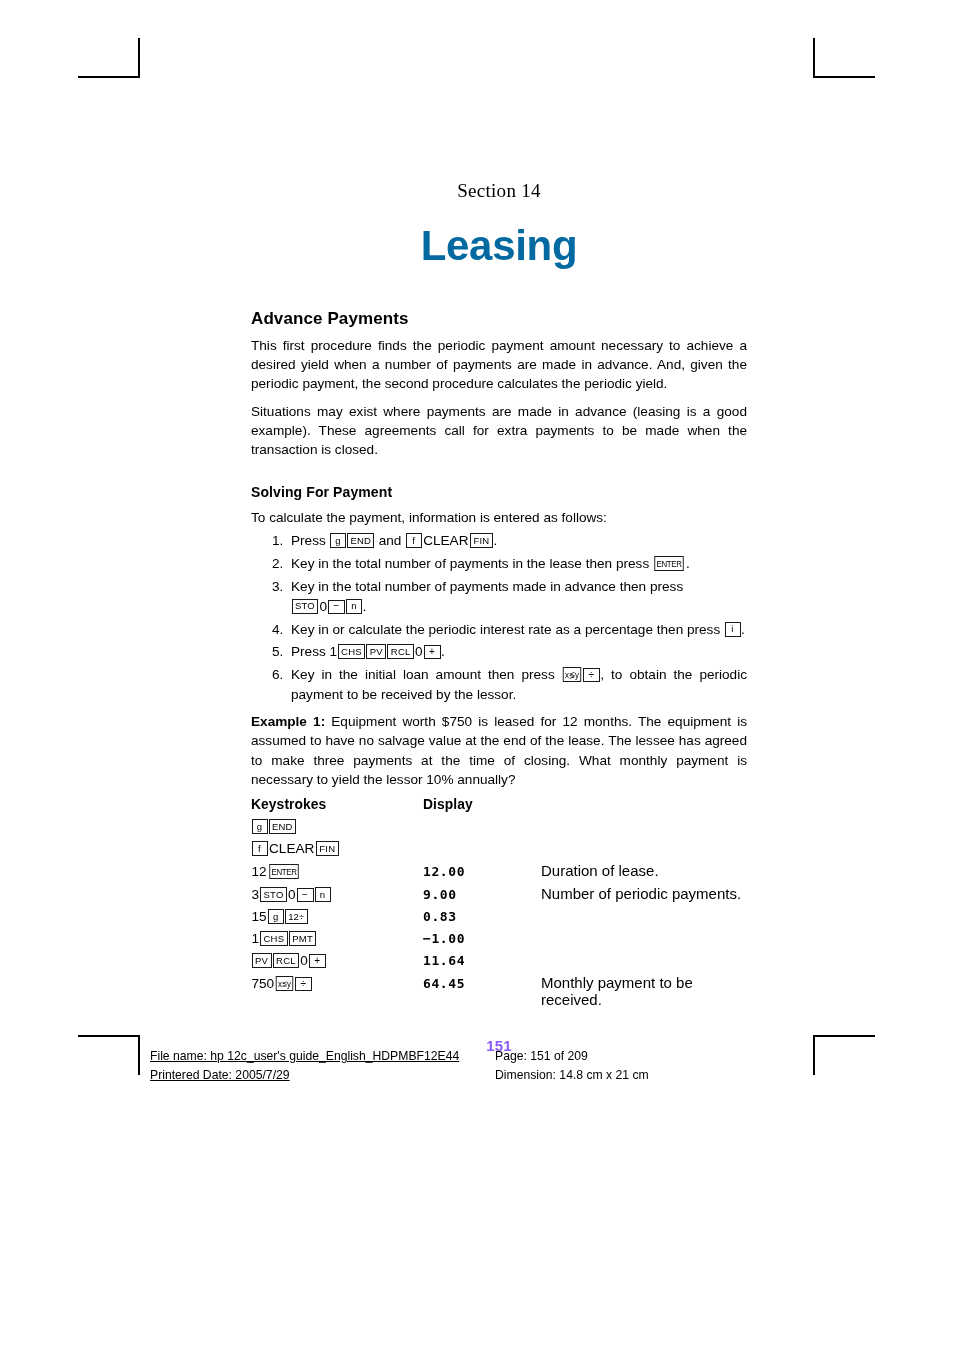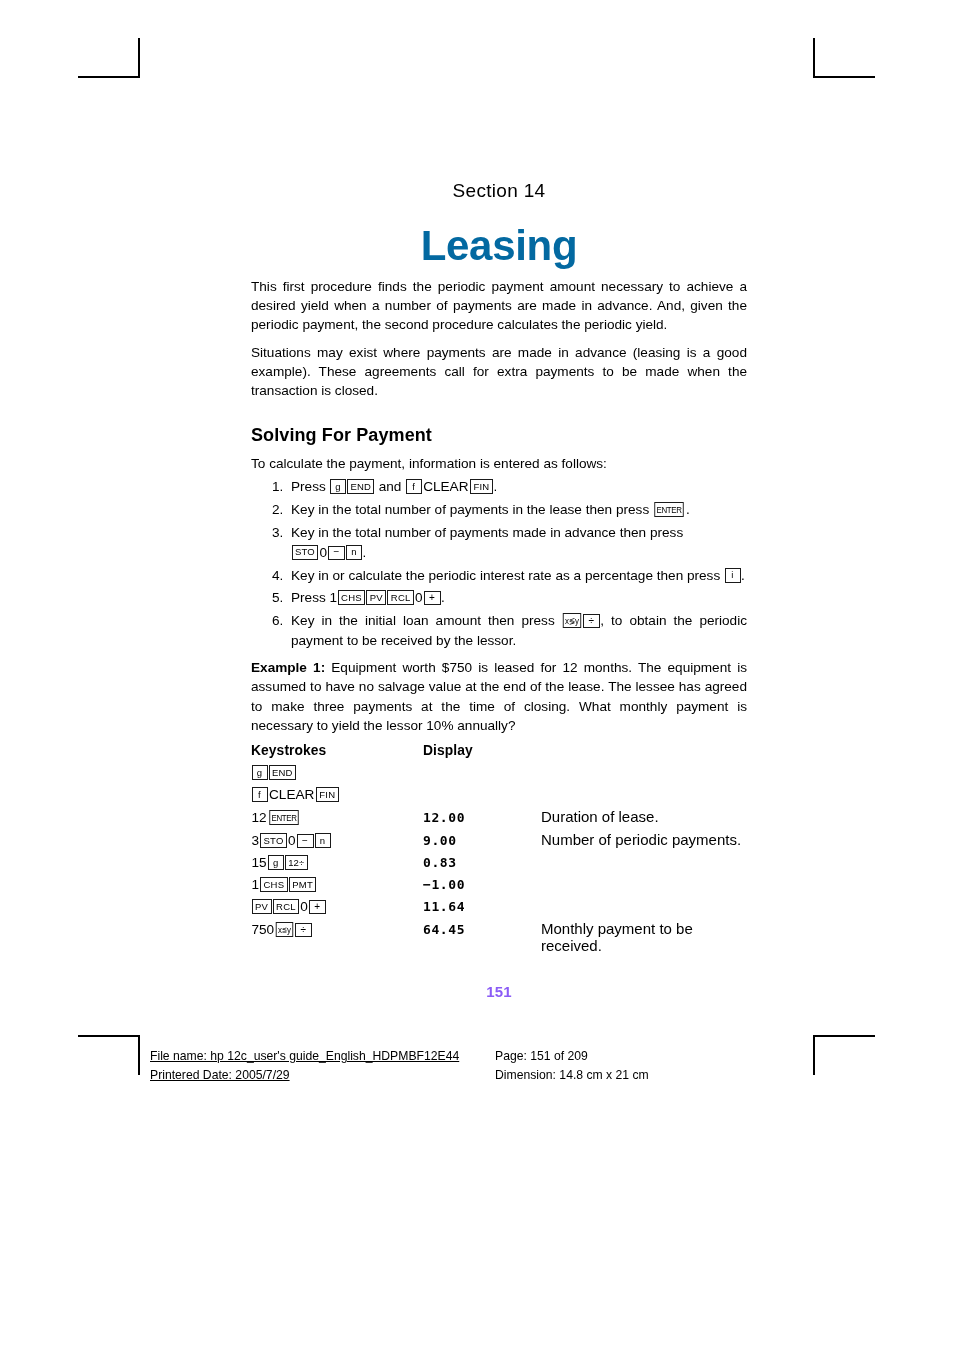--- a/index.html
+++ b/index.html
@@ -43,40 +43,41 @@
     left: 251px;
     top: 0;
     width: 496px;
   }
 
   .section-label {
     text-align: center;
     font-size: 19px;
     letter-spacing: 0.3px;
     margin-top: 180px;
+    font-family: Liberation Serif, serif;
   }
 
   .chapter-title {
     text-align: center;
     color: #0369a1;
     font-size: 42px;
     font-weight: bold;
     letter-spacing: -0.3px;
     margin-top: 20px;
     margin-bottom: 0;
   }
 
   h2.heading {
     font-size: 17px;
     font-weight: bold;
     letter-spacing: 0.1px;
     margin: 39px 0 0 0;
   }
   h3.subheading {
-    font-size: 18px;
+    font-size: 14px;
     font-weight: bold;
     letter-spacing: 0.1px;
     margin: 25px 0 0 0;
   }
 
   p.body {
     font-size: 13.6px;
     line-height: 19.2px;
     text-align: justify;
     margin: 8px 0 0 0;
@@ -205,20 +206,21 @@
 <div class="crop crop-br">
   <span class="h"></span>
   <span class="v"></span>
 </div>
 
 <div class="page">
 
   <div class="section-label">Section 14</div>
   <div class="chapter-title">Leasing</div>
 
+  <h2 class="heading">Advance Payments</h2>
   <p class="body tight">This first procedure finds the periodic payment amount necessary to achieve a desired yield when a number of payments are made in advance. And, given the periodic payment, the second procedure calculates the periodic yield.</p>
   <p class="body">Situations may exist where payments are made in advance (leasing is a good example). These agreements call for extra payments to be made when the transaction is closed.</p>
 
   <h3 class="subheading">Solving For Payment</h3>
   <p class="body lead">To calculate the payment, information is entered as follows:</p>
 
   <ol class="steps">
     <li>
       <span>Press</span>
       <span class="k">g</span><span class="k wide">END</span>

